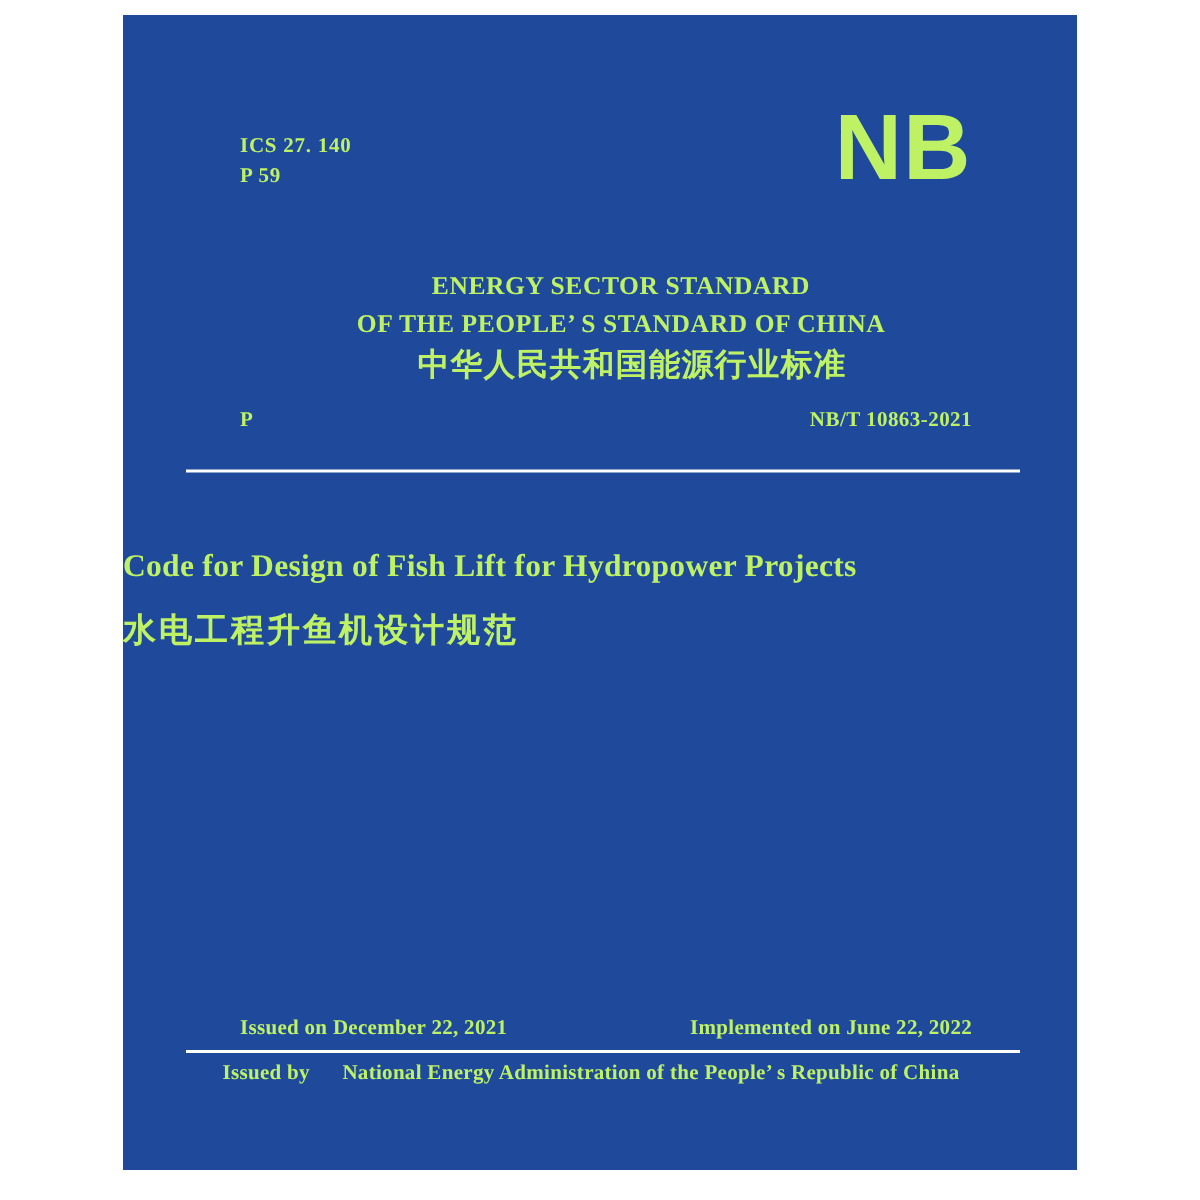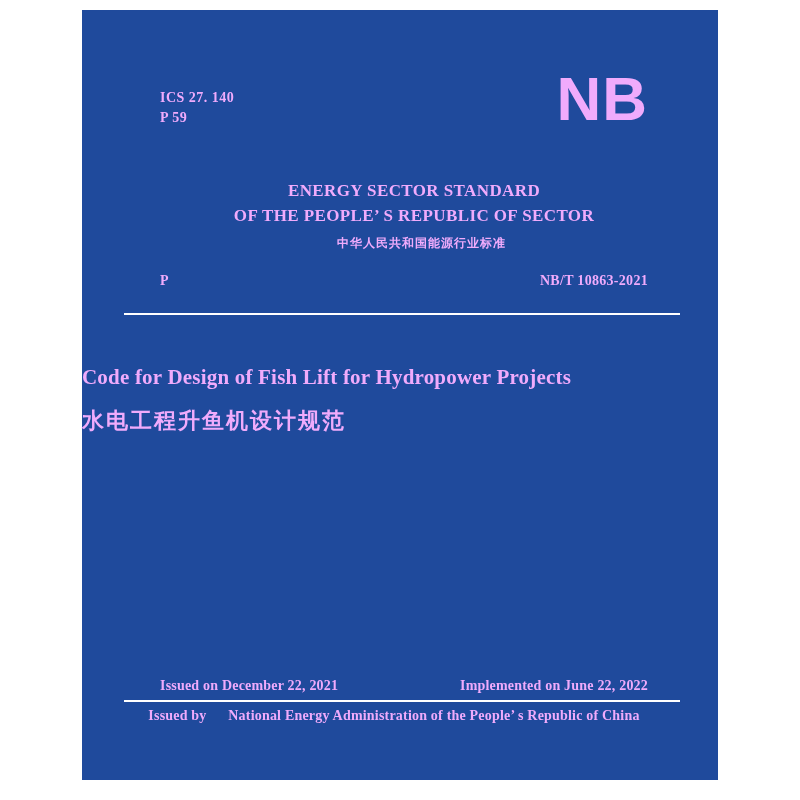--- a/index.html
+++ b/index.html
@@ -19,21 +19,21 @@
     background: #ffffff;
     overflow: hidden;
   }
   .cover {
     position: absolute;
     left: 82px;
     top: 10px;
     width: 636px;
     height: 770px;
     background: #1f4a9c;
-    color: #f0abfc;
+    color: #bef264;
     box-sizing: border-box;
   }
   
   .ics-block {
     position: absolute;
     left: 78px;
     top: 78px;
     font-family: "Liberation Serif", serif;
     font-weight: bold;
     font-size: 14px;
@@ -62,21 +62,21 @@
     font-family: "Liberation Serif", serif;
     font-weight: bold;
     font-size: 17px;
     line-height: 25px;
     letter-spacing: 0.4px;
     margin-left: 28px;
   }
   .org-cn {
     font-family: "DejaVu Sans", sans-serif;
     font-weight: bold;
-    font-size: 12px;
+    font-size: 21px;
     line-height: 30px;
     letter-spacing: 1px;
     padding-left: 43px;
   }
   .code-row {
     position: absolute;
     left: 78px;
     right: 70px;
     top: 263px;
     display: flex;
@@ -161,21 +161,21 @@
 
     <div class="ics-block">
       <div>ICS 27. 140</div>
       <div>P 59</div>
     </div>
 
     <div class="nb-logo">NB</div>
 
     <div class="org-block">
       <div class="org-en1">ENERGY SECTOR STANDARD</div>
-      <div class="org-en2">OF THE PEOPLE’ S REPUBLIC OF SECTOR</div>
+      <div class="org-en2">OF THE PEOPLE’ S STANDARD OF CHINA</div>
       <div class="org-cn">中华人民共和国能源行业标准</div>
     </div>
 
     <div class="code-row">
       <div>P</div>
       <div>NB/T 10863-2021</div>
     </div>
 
     <div class="rule-top"></div>
 

